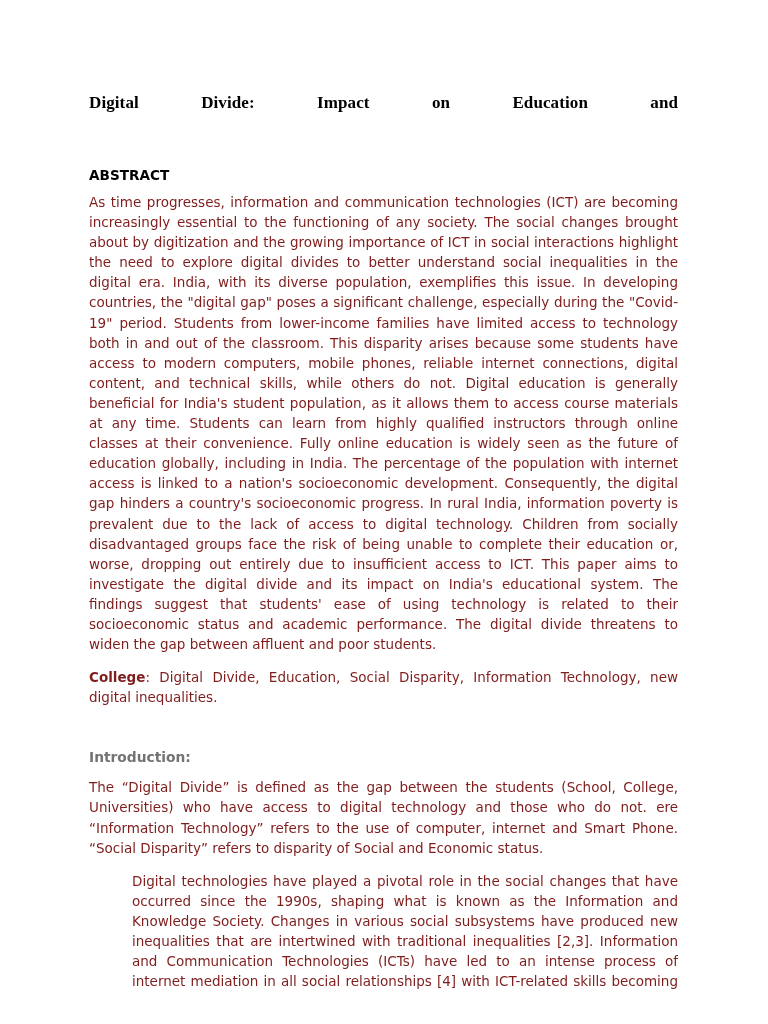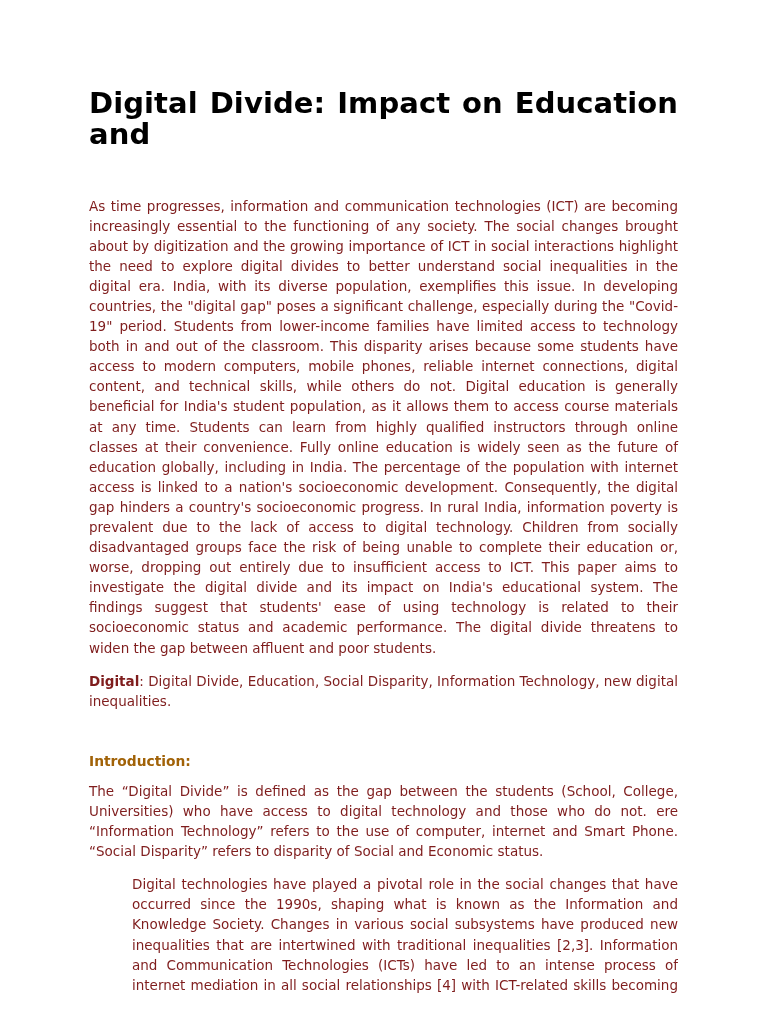--- a/index.html
+++ b/index.html
@@ -20,28 +20,29 @@
   .page {
     position: relative;
     width: 768px;
     height: 1024px;
     background: #ffffff;
     box-sizing: border-box;
     padding: 88px 90px 0 89px;
   }
 
   .doc-title {
-    font-size: 29px;
+    font-size: 17px;
     font-weight: bold;
     line-height: 30.5px;
     text-align: justify;
     text-align-last: left;
     margin: 0 0 16px 0;
     letter-spacing: 0.1px;
     color: #000000;
+    font-family: Liberation Serif, serif;
   }
   
   .doc-title .jline {
     display: block;
     text-align: justify;
   }
   .doc-title .jline::after {
     content: "";
     display: inline-block;
     width: 100%;
@@ -59,21 +60,21 @@
     text-align: left;
     color: #000000;
   }
 
   .intro-heading {
     font-size: 13.8px;
     font-weight: bold;
     line-height: 20px;
     margin: 0 0 10px 0;
     text-align: left;
-    color: #a16207;
+    color: #737373;
   }
 
   .body-par {
     font-size: 13.5px;
     line-height: 20.1px;
     text-align: justify;
     text-align-last: left;
     margin: 0 0 13px 0;
     color: #7f1d1d;
     hyphens: none;
@@ -99,24 +100,25 @@
 </style>
 </head>
 <body>
 
 <div class="page">
 
   <h1 class="doc-title">
     <span class="jline">Digital Divide: Impact on Education and</span>
   </h1>
 
+  <h2 class="section-heading">ABSTRACT</h2>
 
   <p class="body-par">As time progresses, information and communication technologies (ICT) are becoming increasingly essential to the functioning of any society. The social changes brought about by digitization and the growing importance of ICT in social interactions highlight the need to explore digital divides to better understand social inequalities in the digital era. India, with its diverse population, exemplifies this issue. In developing countries, the "digital gap" poses a significant challenge, especially during the "Covid-19" period. Students from lower-income families have limited access to technology both in and out of the classroom. This disparity arises because some students have access to modern computers, mobile phones, reliable internet connections, digital content, and technical skills, while others do not. Digital education is generally beneficial for India's student population, as it allows them to access course materials at any time. Students can learn from highly qualified instructors through online classes at their convenience. Fully online education is widely seen as the future of education globally, including in India. The percentage of the population with internet access is linked to a nation's socioeconomic development. Consequently, the digital gap hinders a country's socioeconomic progress. In rural India, information poverty is prevalent due to the lack of access to digital technology. Children from socially disadvantaged groups face the risk of being unable to complete their education or, worse, dropping out entirely due to insufficient access to ICT. This paper aims to investigate the digital divide and its impact on India's educational system. The findings suggest that students' ease of using technology is related to their socioeconomic status and academic performance. The digital divide threatens to widen the gap between affluent and poor students.</p>
 
-  <p class="body-par tight"><span class="kw-label">Digital</span><span>: </span><span>Digital Divide, Education, Social Disparity, Information Technology, new digital inequalities.</span></p>
+  <p class="body-par tight"><span class="kw-label">College</span><span>: </span><span>Digital Divide, Education, Social Disparity, Information Technology, new digital inequalities.</span></p>
 
   <h2 class="intro-heading gap-before-intro">Introduction:</h2>
 
   <p class="body-par">The “Digital Divide” is defined as the gap between the students (School, College, Universities) who have access to digital technology and those who do not. ere “Information Technology” refers to the use of computer, internet and Smart Phone. “Social Disparity” refers to disparity of Social and Economic status.</p>
 
   <p class="body-par clipped">Digital technologies have played a pivotal role in the social changes that have occurred since the 1990s, shaping what is known as the Information and Knowledge Society. Changes in various social subsystems have produced new inequalities that are intertwined with traditional inequalities [2,3]. Information and Communication Technologies (ICTs) have led to an intense process of internet mediation in all social relationships [4] with ICT-related skills becoming a necessity due to their extensive</p>
 
 </div>
 
 </body></html>

